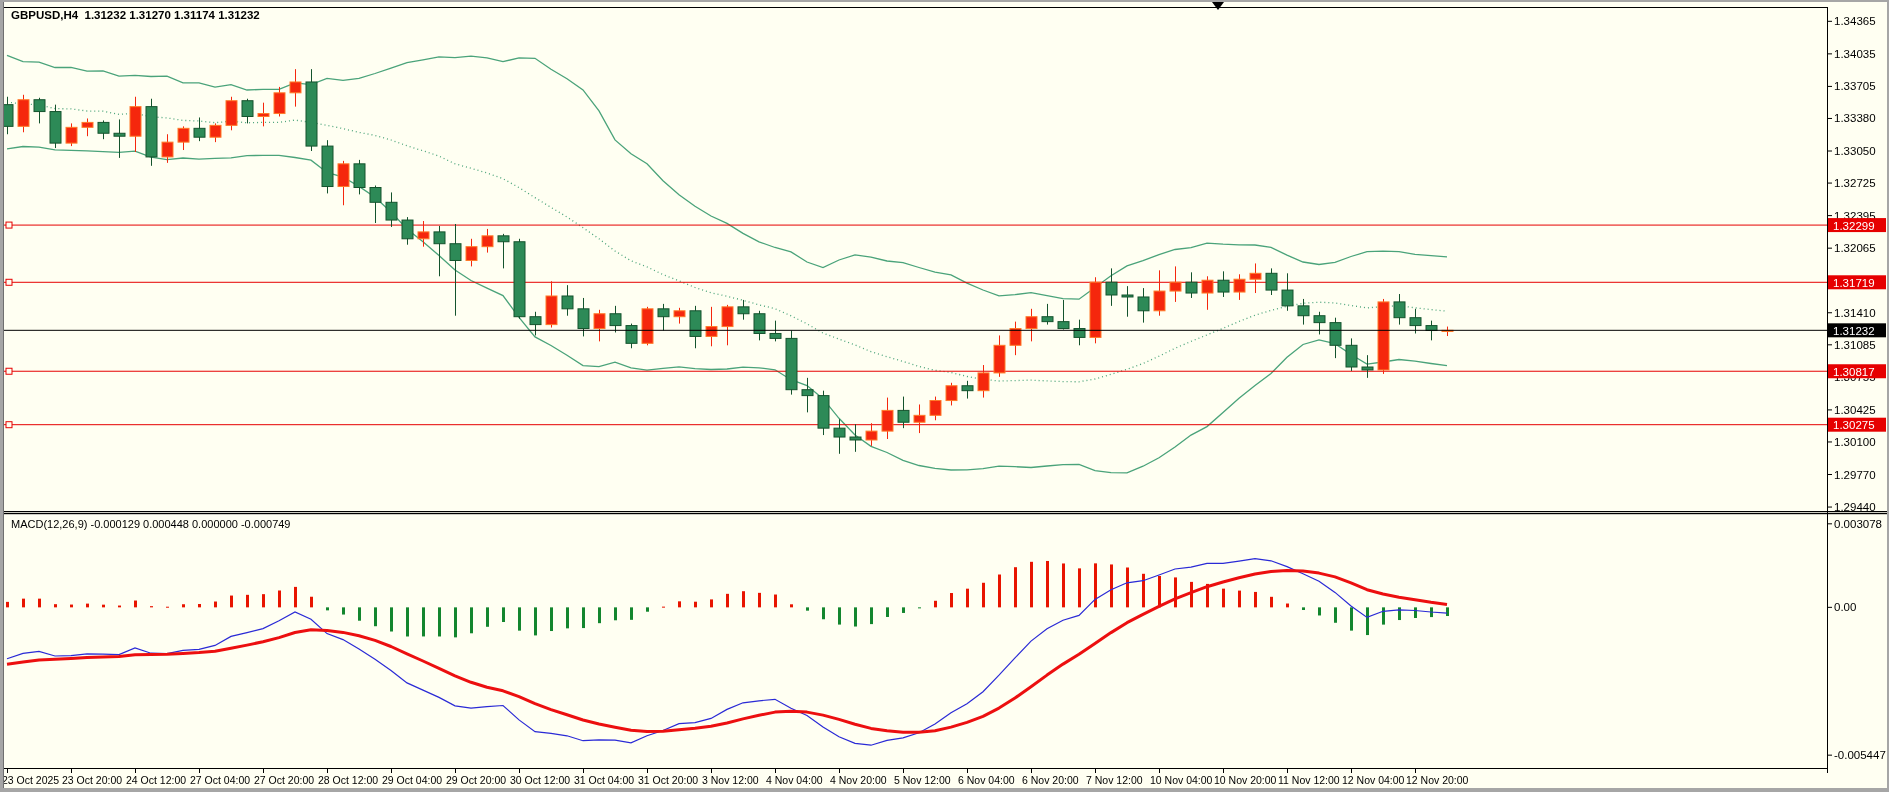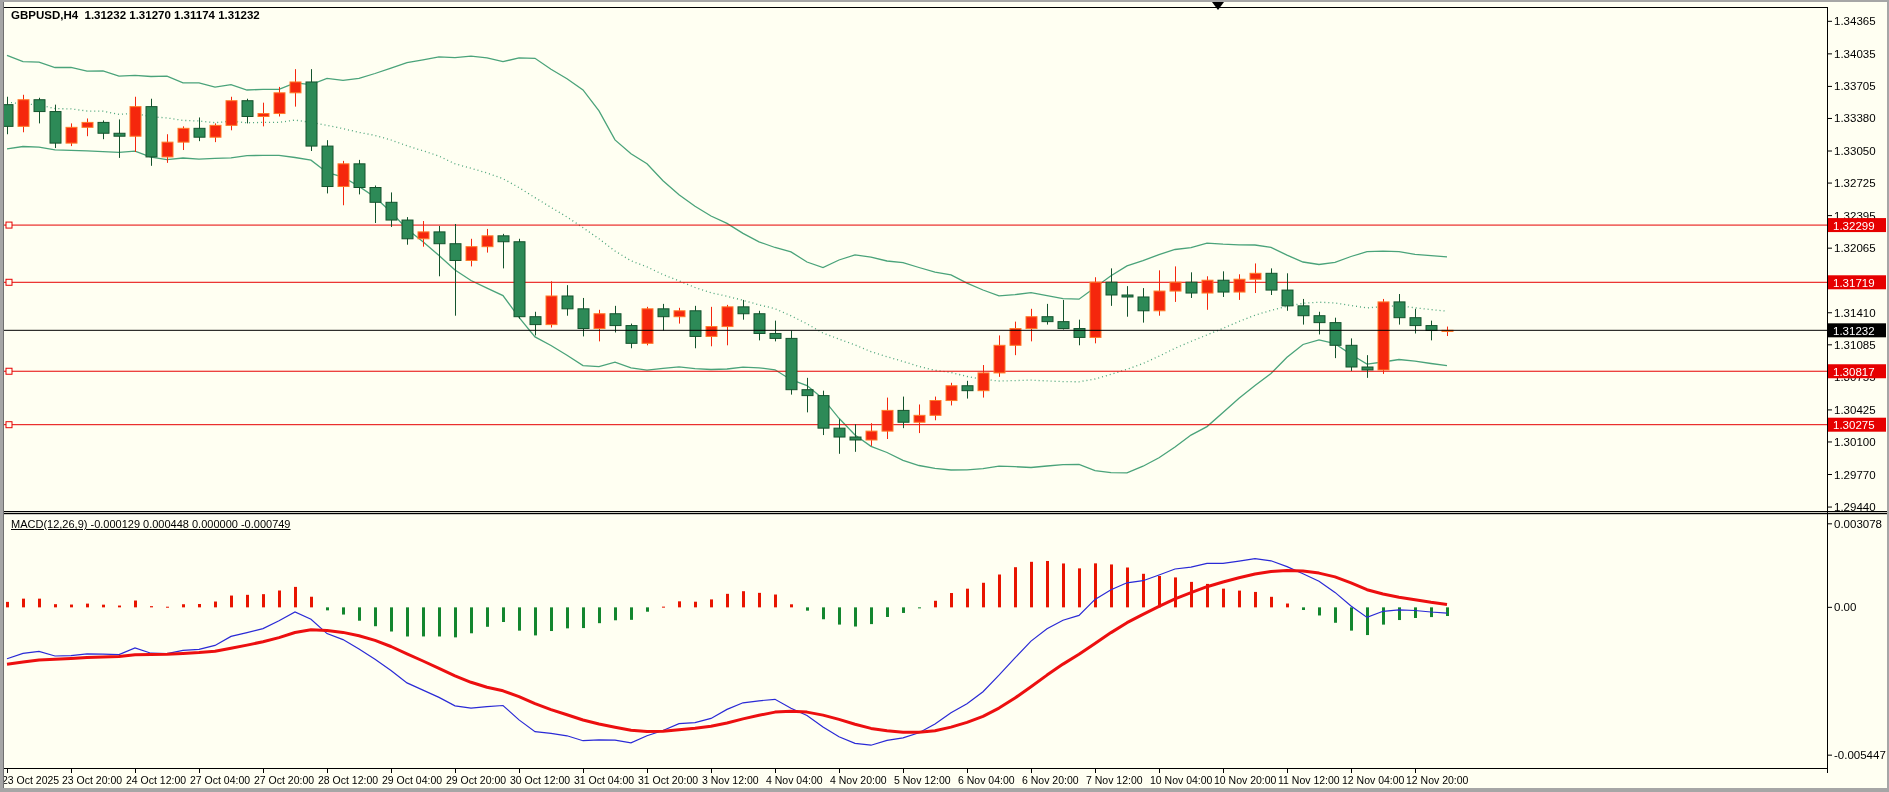--- a/index.html
+++ b/index.html
@@ -1,21 +1,21 @@
 <!DOCTYPE html>
 <html><head>
 <meta charset="utf-8">
 <style>
   html,body{margin:0;padding:0;background:#888;}
   #screen{position:relative;width:1889px;height:792px;background:#fef9c3;overflow:hidden;
           font-family:"Liberation Sans",sans-serif;}
   #chart-svg{position:absolute;left:0;top:0;}
   .hdr{position:absolute;color:#000;white-space:pre;z-index:5;}
   #chart-title{left:11px;top:9px;font:bold 11.5px "Liberation Sans",sans-serif;}
-  #macd-title{left:11px;top:518px;font:11px "Liberation Sans",sans-serif;text-decoration:underline;}
+  #macd-title{left:11px;top:518px;font:11px "Liberation Sans",sans-serif;}
   svg text{font-family:"Liberation Sans",sans-serif;}
 </style>
 </head>
 <body>
 
 <div id="screen">
   <div id="chart-title" class="hdr">GBPUSD,H4  1.31232 1.31270 1.31174 1.31232</div>
   <div id="macd-title" class="hdr">MACD(12,26,9) -0.000129 0.000448 0.000000 -0.000749</div>
   <svg id="chart-svg" width="1889" height="792">
       <rect x="0" y="0" width="1889" height="792" fill="#fffff2"></rect>

